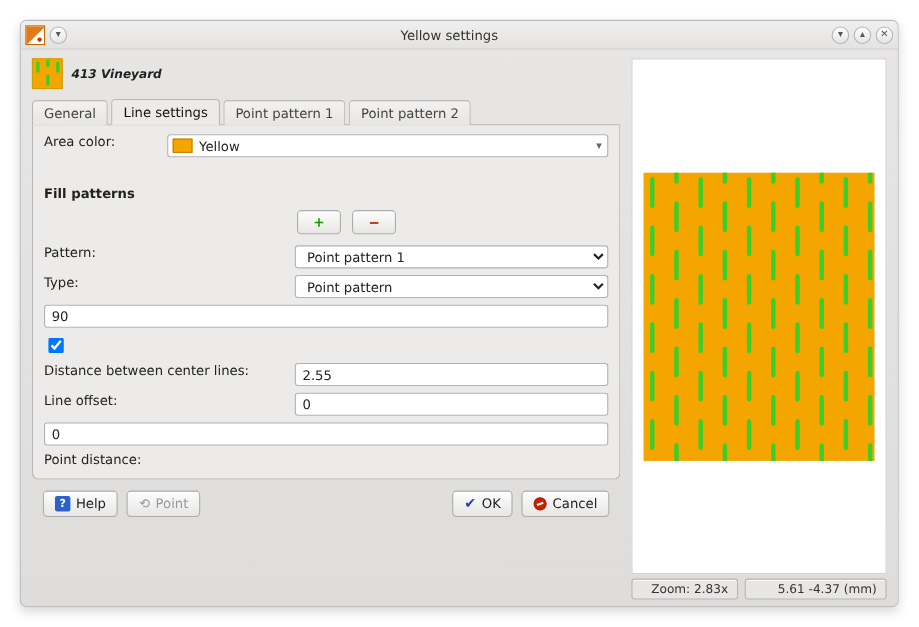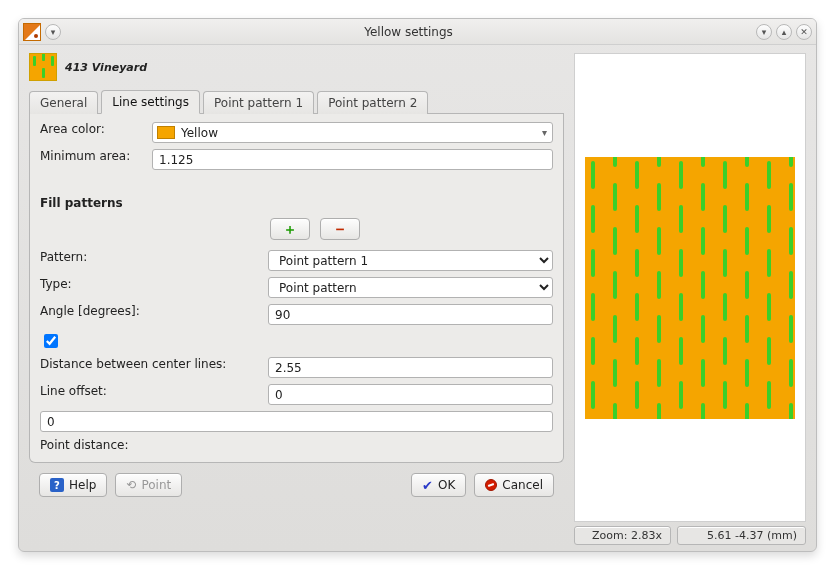--- a/index.html
+++ b/index.html
@@ -237,24 +237,20 @@
         <div class="tab-body">
 
           <div class="row">
             <span class="label" style="width:104px;">Area color:</span>
             <div class="color-select">
               <span class="color-swatch"></span>
               <span>Yellow</span>
             </div>
           </div>
 
-          <div class="row">
-            <span class="label" style="width:104px;">Minimum area:</span>
-            <input type="text" class="flex1" value="1.125" style="">
-          </div>
 
           <div class="section-title">Fill patterns</div>
 
           <div class="row" style="justify-content:center; gap:10px; margin:2px 0 4px 0;">
             <div style="width:220px;"></div>
             <div class="btn icon-only">
                 <span class="plus">＋</span>
               </div>
             <div class="btn icon-only">
                 <span class="minus">－</span>
@@ -270,21 +266,20 @@
           </div>
 
           <div class="row">
             <span class="label label-col">Type:</span>
             <select class="flex1">
               <option>Point pattern</option>
             </select>
           </div>
 
           <div class="row">
-            <span class="label label-col">Angle [degrees]:</span>
             <input type="text" class="flex1" value="90" style="">
           </div>
 
           <label class="chk">
             <input type="checkbox" checked="" style="">
           </label>
 
           <div class="row">
             <span class="label label-col">Distance between center lines:</span>
             <input type="text" class="flex1" value="2.55" style="">

